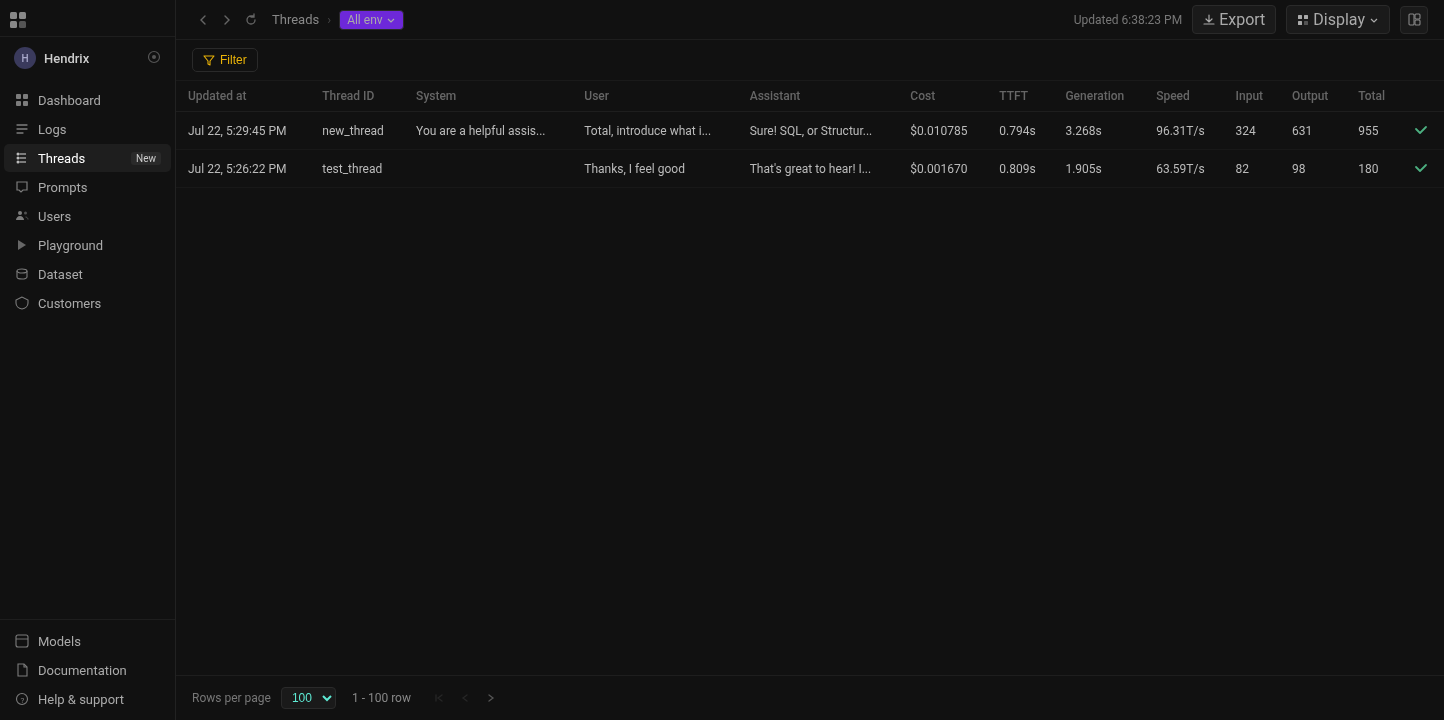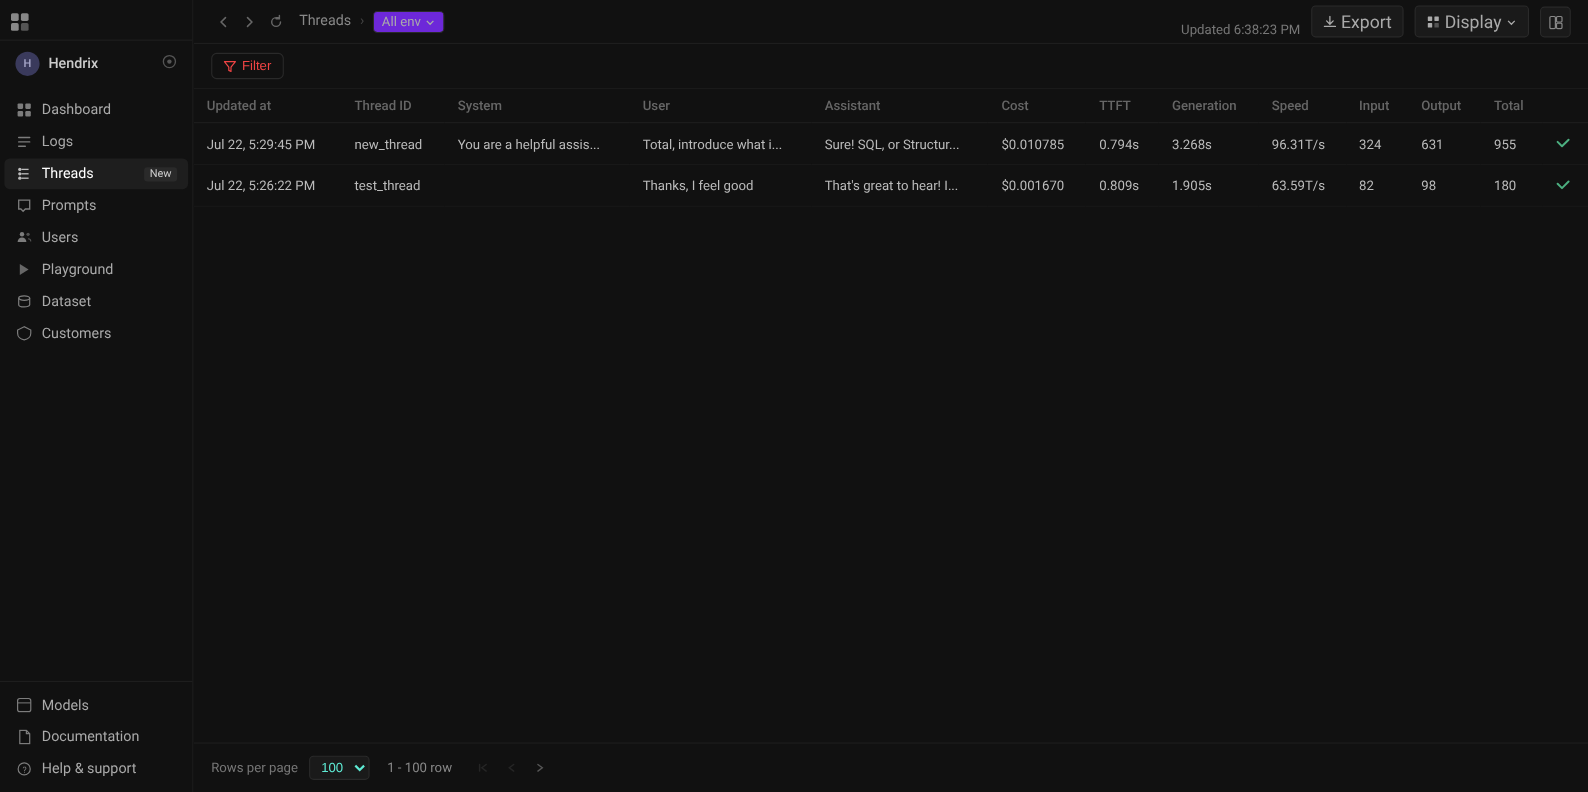--- a/index.html
+++ b/index.html
@@ -128,21 +128,21 @@
     .breadcrumb-item { color: #888; cursor: pointer; }
     .breadcrumb-sep { color: #444; margin: 0 2px; }
     .env-badge {
       display: flex; align-items: center; gap: 3px;
       background: #6d28d9; border: 1px solid #2a2a2a;
       border-radius: 4px; padding: 2px 7px;
       font-size: 12px; color: #aaa; cursor: pointer;
     }
     .topbar-right {
       display: flex;
-      align-items: flex-end;
+      align-items: center;
       gap: 10px;
     }
     .topbar-date { color: #777; font-size: 12px; }
     .btn-display, .btn-export {
       display: flex; align-items: center; gap: 4px;
       background: #1a1a1a; border: 1px solid #2a2a2a;
       border-radius: 4px; padding: 4px 10px;
       font-size: 16px; color: #aaa; cursor: pointer;
     }
     .btn-icon-sq {
@@ -157,21 +157,21 @@
       display: flex;
       align-items: center;
       gap: 8px;
       padding: 8px 16px;
       border-bottom: 1px solid #1a1a1a;
     }
     .btn-filter {
       display: flex; align-items: center; gap: 5px;
       background: transparent; border: 1px solid #2a2a2a;
       border-radius: 5px; padding: 4px 10px;
-      font-size: 12px; color: #ef4444; cursor: pointer;
+      font-size: 12px; color: #eab308; cursor: pointer;
     }
 
     
     .table-container {
       flex: 1;
       overflow-y: auto;
       overflow-x: auto;
     }
     table {
       width: 100%;

